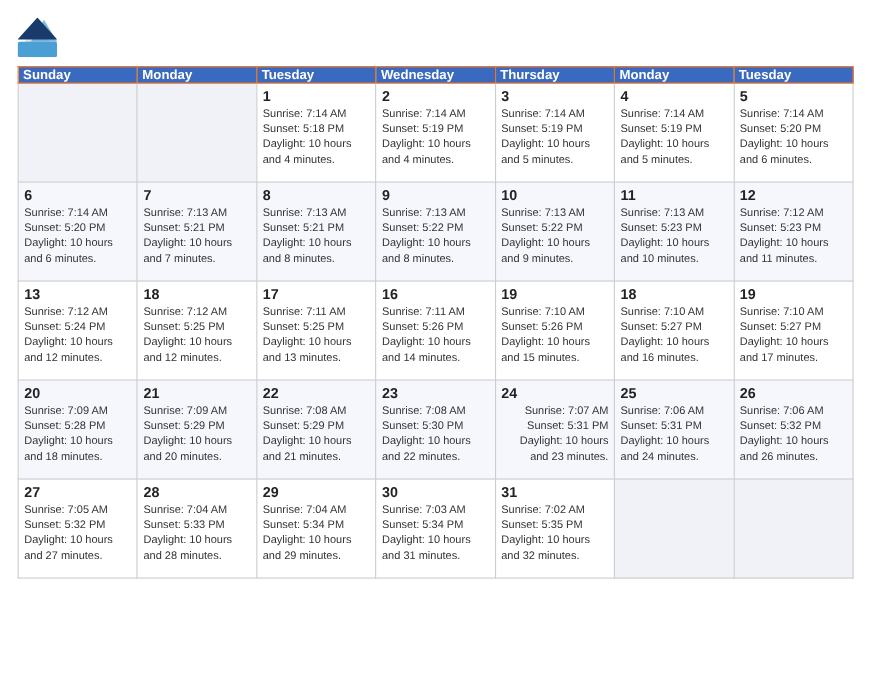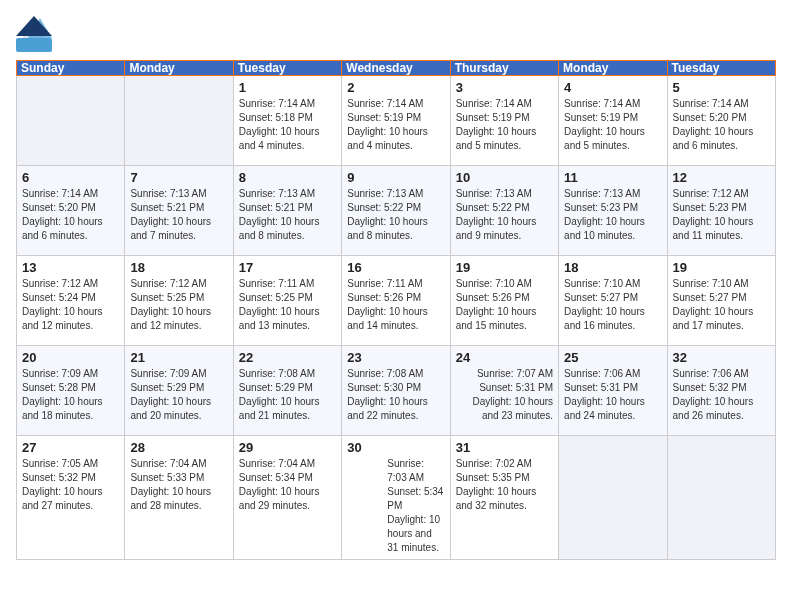--- a/index.html
+++ b/index.html
@@ -271,21 +271,21 @@
 Sunset: 5:31 PM
 Daylight: 10 hours and 23 minutes.</div>
         </td>
         <td>
           <span class="day-num">25</span>
           <div class="day-info" style="white-space: pre-line;">Sunrise: 7:06 AM
 Sunset: 5:31 PM
 Daylight: 10 hours and 24 minutes.</div>
         </td>
         <td>
-          <span class="day-num">32</span>
+          <span class="day-num">26</span>
           <div class="day-info" style="white-space: pre-line;">Sunrise: 7:06 AM
 Sunset: 5:32 PM
 Daylight: 10 hours and 26 minutes.</div>
         </td>
       </tr>
       <tr>
         <td>
           <span class="day-num">27</span>
           <div class="day-info" style="white-space: pre-line;">Sunrise: 7:05 AM
 Sunset: 5:32 PM
@@ -298,21 +298,21 @@
 Daylight: 10 hours and 28 minutes.</div>
         </td>
         <td>
           <span class="day-num">29</span>
           <div class="day-info" style="white-space: pre-line;">Sunrise: 7:04 AM
 Sunset: 5:34 PM
 Daylight: 10 hours and 29 minutes.</div>
         </td>
         <td>
           <span class="day-num">30</span>
-          <div class="day-info" style="white-space: pre-line; margin-left: 40px;">Sunrise: 7:03 AM
+          <div class="day-info" style="white-space: pre-line;">Sunrise: 7:03 AM
 Sunset: 5:34 PM
 Daylight: 10 hours and 31 minutes.</div>
         </td>
         <td>
           <span class="day-num">31</span>
           <div class="day-info" style="white-space: pre-line;">Sunrise: 7:02 AM
 Sunset: 5:35 PM
 Daylight: 10 hours and 32 minutes.</div>
         </td>
         <td class="empty-cell"></td>

